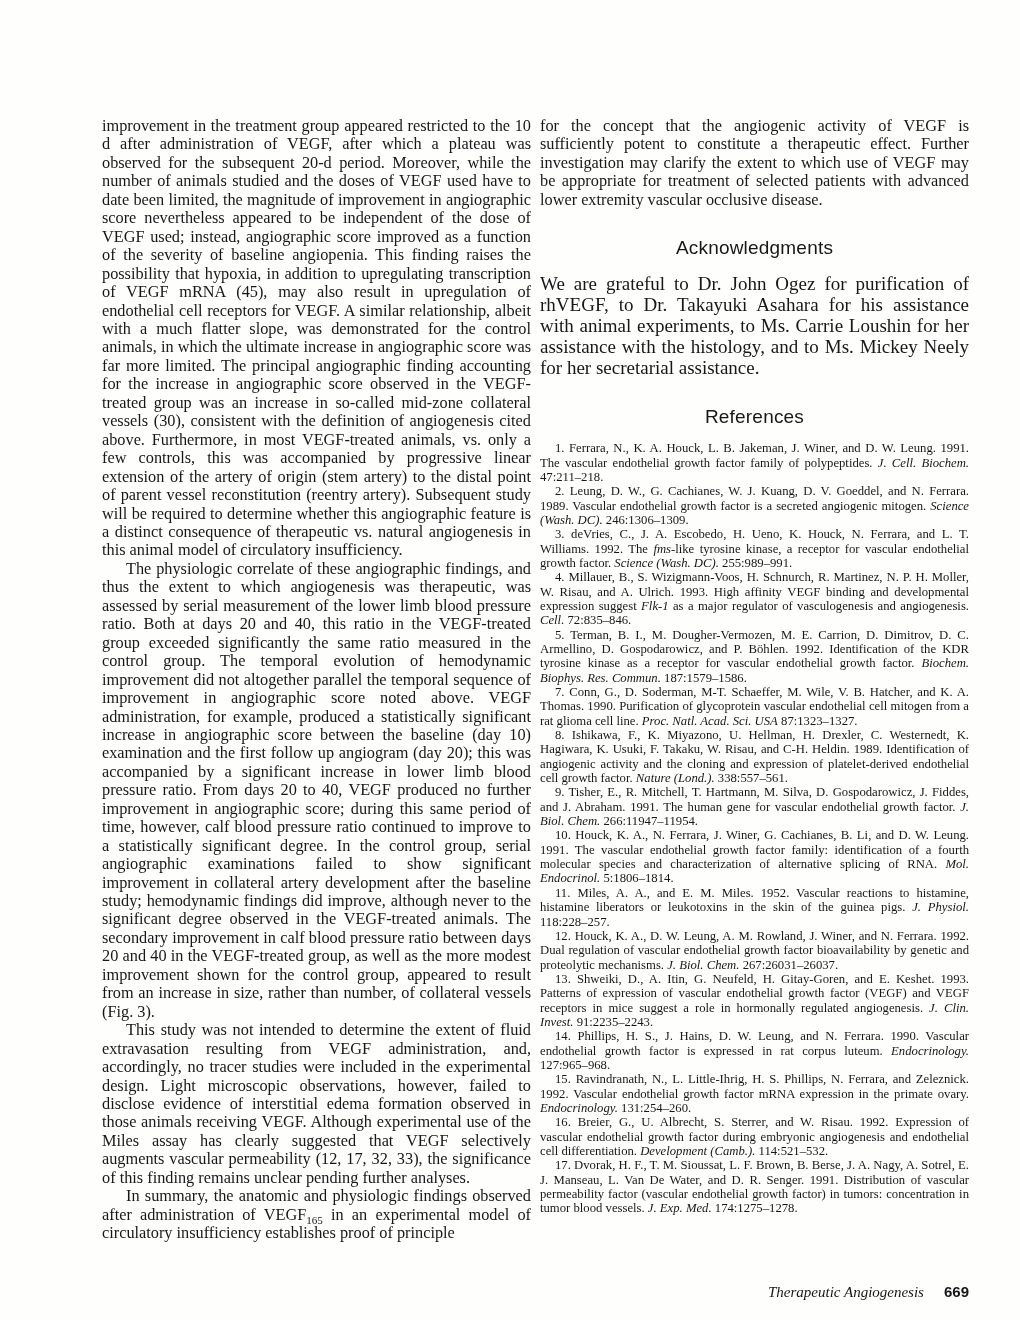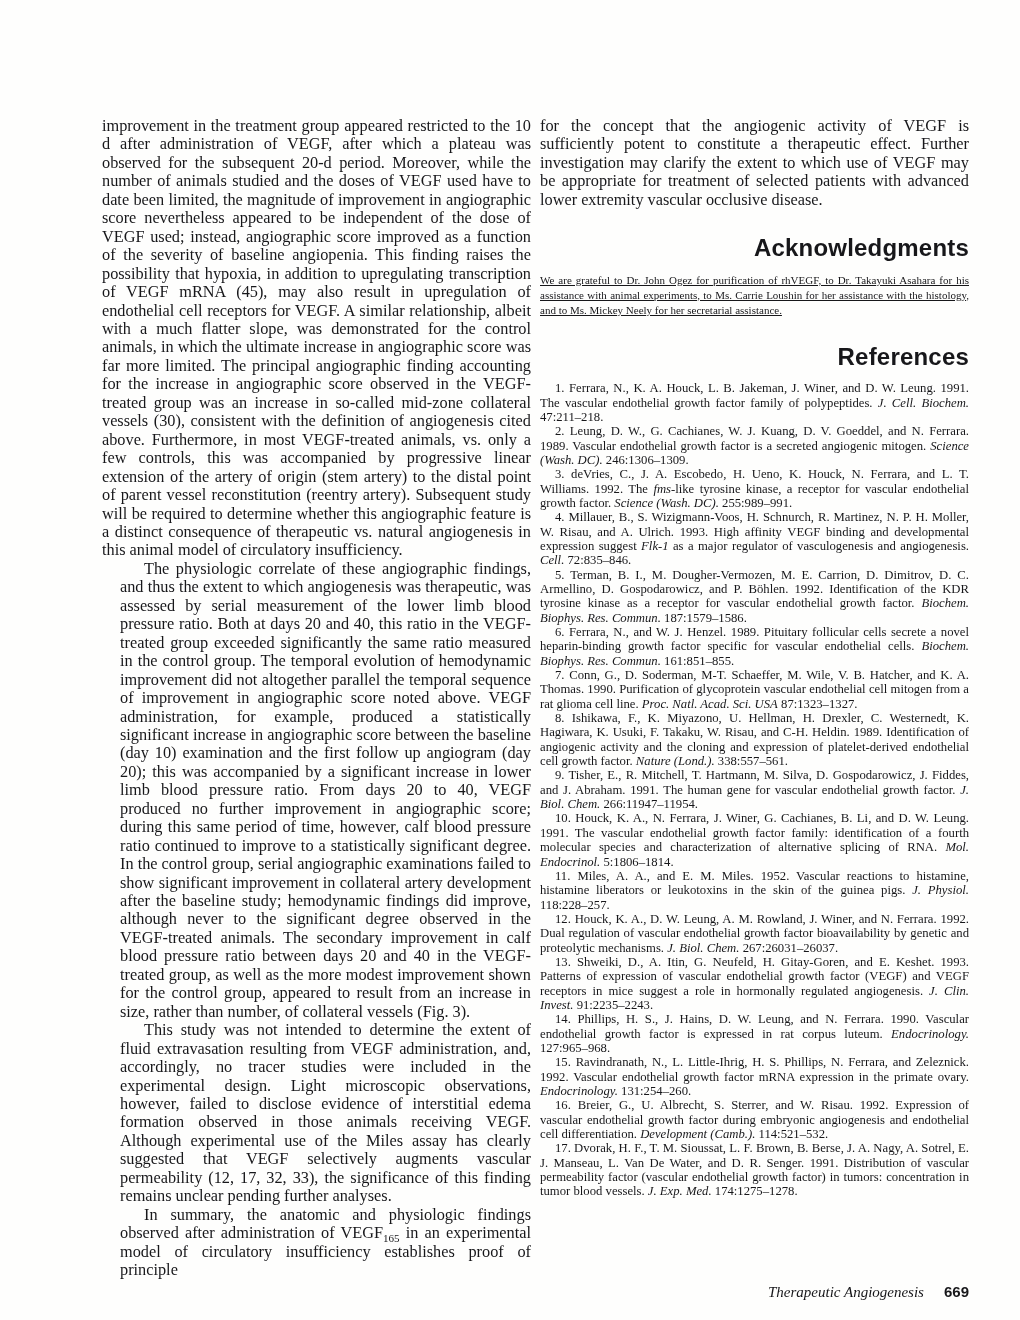--- a/index.html
+++ b/index.html
@@ -18,30 +18,30 @@
     text-align:justify;
     font-family:"Liberation Serif", serif;
     font-size:16.3px;
     line-height:18.45px;
     hyphens:auto;
     -webkit-hyphens:auto;
   }
   .col-left{left:102px;}
   .col-right{left:540px;}
   p{margin:0;padding:0;}
-  p.body.indent{text-indent:24px;margin-left:18px;}
-  p.ack{font-size:11px;line-height:15px;text-decoration:underline;}
+  p.body.indent{text-indent:24px;}
+  p.ack{font-size:19px;line-height:21px;}
   p.ack.indent{text-indent:20px;}
   p.ref{font-size:12.7px;line-height:14.35px;text-indent:15px;}
   .section-heading{
     font-family:"Liberation Sans", sans-serif;
-    font-weight:700;
-    font-size:24px;
+    font-weight:400;
+    font-size:19px;
     letter-spacing:0.2px;
-    text-align:right;
+    text-align:center;
     margin:30px 0 15px 0;
   }
   .it{font-style:italic;}
   .sub{vertical-align:sub;font-size:68%;line-height:0;}
   .footer{
     position:absolute;
     top:1283px;
     left:540px;
     width:429px;
     text-align:right;
@@ -70,21 +70,20 @@
   <div class="col col-right" id="col-right">
       <p class="body"><span>for the concept that the angiogenic activity of VEGF is sufficiently potent to constitute a therapeutic effect. Further investigation may clarify the extent to which use of VEGF may be appropriate for treatment of selected patients with advanced lower extremity vascular occlusive disease.</span></p>
       <div class="section-heading">Acknowledgments</div>
       <p class="ack"><span>We are grateful to Dr. John Ogez for purification of rhVEGF, to Dr. Takayuki Asahara for his assistance with animal experiments, to Ms. Carrie Loushin for her assistance with the histology, and to Ms. Mickey Neely for her secretarial assistance.</span></p>
       <div class="section-heading">References</div>
       <p class="ref"><span>1. Ferrara, N., K. A. Houck, L. B. Jakeman, J. Winer, and D. W. Leung. 1991. The vascular endothelial growth factor family of polypeptides. </span><span class="it">J. Cell. Biochem.</span><span> 47:211–218.</span></p>
       <p class="ref"><span>2. Leung, D. W., G. Cachianes, W. J. Kuang, D. V. Goeddel, and N. Ferrara. 1989. Vascular endothelial growth factor is a secreted angiogenic mitogen. </span><span class="it">Science (Wash. DC).</span><span> 246:1306–1309.</span></p>
       <p class="ref"><span>3. deVries, C., J. A. Escobedo, H. Ueno, K. Houck, N. Ferrara, and L. T. Williams. 1992. The </span><span class="it">fms</span><span>-like tyrosine kinase, a receptor for vascular endothelial growth factor. </span><span class="it">Science (Wash. DC).</span><span> 255:989–991.</span></p>
       <p class="ref"><span>4. Millauer, B., S. Wizigmann-Voos, H. Schnurch, R. Martinez, N. P. H. Moller, W. Risau, and A. Ulrich. 1993. High affinity VEGF binding and developmental expression suggest </span><span class="it">Flk-1</span><span> as a major regulator of vasculogenesis and angiogenesis. </span><span class="it">Cell.</span><span> 72:835–846.</span></p>
       <p class="ref"><span>5. Terman, B. I., M. Dougher-Vermozen, M. E. Carrion, D. Dimitrov, D. C. Armellino, D. Gospodarowicz, and P. Böhlen. 1992. Identification of the KDR tyrosine kinase as a receptor for vascular endothelial growth factor. </span><span class="it">Biochem. Biophys. Res. Commun.</span><span> 187:1579–1586.</span></p>
-      <p class="ref"><span>6. Ferrara, N., and W. J. Henzel. 1989. Pituitary follicular cells secrete a novel heparin-binding growth factor specific for vascular endothelial cells. </span><span class="it">Biochem. Biophys. Res. Commun.</span><span> 161:851–855.</span></p>
       <p class="ref"><span>7. Conn, G., D. Soderman, M-T. Schaeffer, M. Wile, V. B. Hatcher, and K. A. Thomas. 1990. Purification of glycoprotein vascular endothelial cell mitogen from a rat glioma cell line. </span><span class="it">Proc. Natl. Acad. Sci. USA</span><span> 87:1323–1327.</span></p>
       <p class="ref"><span>8. Ishikawa, F., K. Miyazono, U. Hellman, H. Drexler, C. Westernedt, K. Hagiwara, K. Usuki, F. Takaku, W. Risau, and C-H. Heldin. 1989. Identification of angiogenic activity and the cloning and expression of platelet-derived endothelial cell growth factor. </span><span class="it">Nature (Lond.).</span><span> 338:557–561.</span></p>
       <p class="ref"><span>9. Tisher, E., R. Mitchell, T. Hartmann, M. Silva, D. Gospodarowicz, J. Fiddes, and J. Abraham. 1991. The human gene for vascular endothelial growth factor. </span><span class="it">J. Biol. Chem.</span><span> 266:11947–11954.</span></p>
       <p class="ref"><span>10. Houck, K. A., N. Ferrara, J. Winer, G. Cachianes, B. Li, and D. W. Leung. 1991. The vascular endothelial growth factor family: identification of a fourth molecular species and characterization of alternative splicing of RNA. </span><span class="it">Mol. Endocrinol.</span><span> 5:1806–1814.</span></p>
       <p class="ref"><span>11. Miles, A. A., and E. M. Miles. 1952. Vascular reactions to histamine, histamine liberators or leukotoxins in the skin of the guinea pigs. </span><span class="it">J. Physiol.</span><span> 118:228–257.</span></p>
       <p class="ref"><span>12. Houck, K. A., D. W. Leung, A. M. Rowland, J. Winer, and N. Ferrara. 1992. Dual regulation of vascular endothelial growth factor bioavailability by genetic and proteolytic mechanisms. </span><span class="it">J. Biol. Chem.</span><span> 267:26031–26037.</span></p>
       <p class="ref"><span>13. Shweiki, D., A. Itin, G. Neufeld, H. Gitay-Goren, and E. Keshet. 1993. Patterns of expression of vascular endothelial growth factor (VEGF) and VEGF receptors in mice suggest a role in hormonally regulated angiogenesis. </span><span class="it">J. Clin. Invest.</span><span> 91:2235–2243.</span></p>
       <p class="ref"><span>14. Phillips, H. S., J. Hains, D. W. Leung, and N. Ferrara. 1990. Vascular endothelial growth factor is expressed in rat corpus luteum. </span><span class="it">Endocrinology.</span><span> 127:965–968.</span></p>
       <p class="ref"><span>15. Ravindranath, N., L. Little-Ihrig, H. S. Phillips, N. Ferrara, and Zeleznick. 1992. Vascular endothelial growth factor mRNA expression in the primate ovary. </span><span class="it">Endocrinology.</span><span> 131:254–260.</span></p>
       <p class="ref"><span>16. Breier, G., U. Albrecht, S. Sterrer, and W. Risau. 1992. Expression of vascular endothelial growth factor during embryonic angiogenesis and endothelial cell differentiation. </span><span class="it">Development (Camb.).</span><span> 114:521–532.</span></p>

